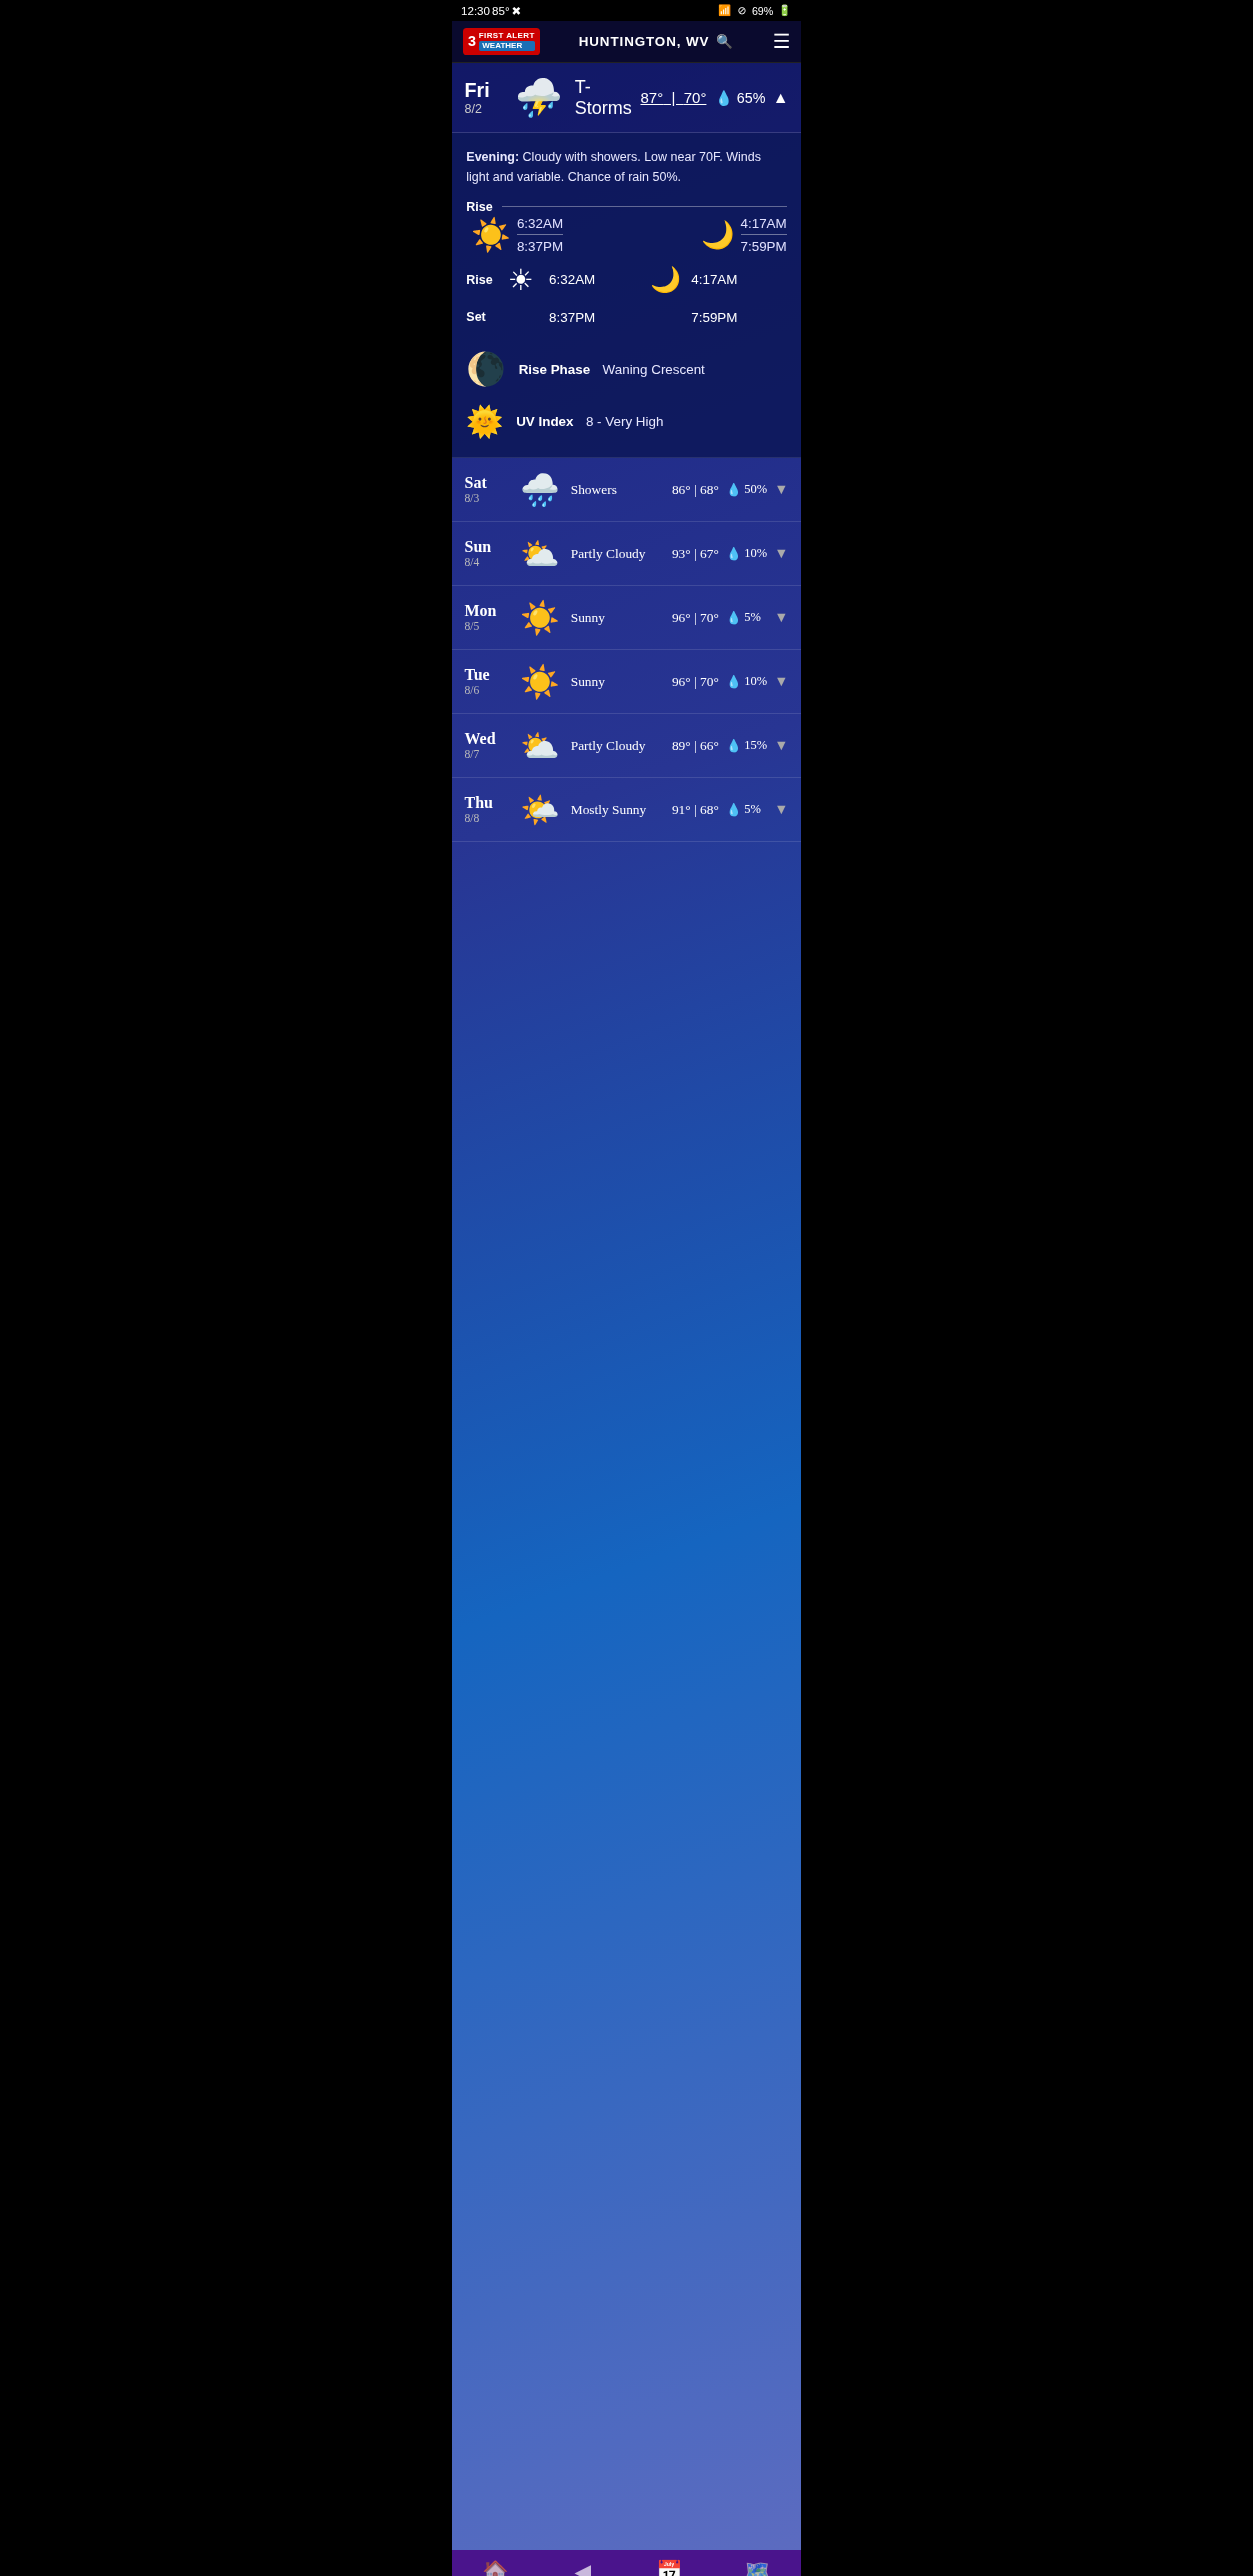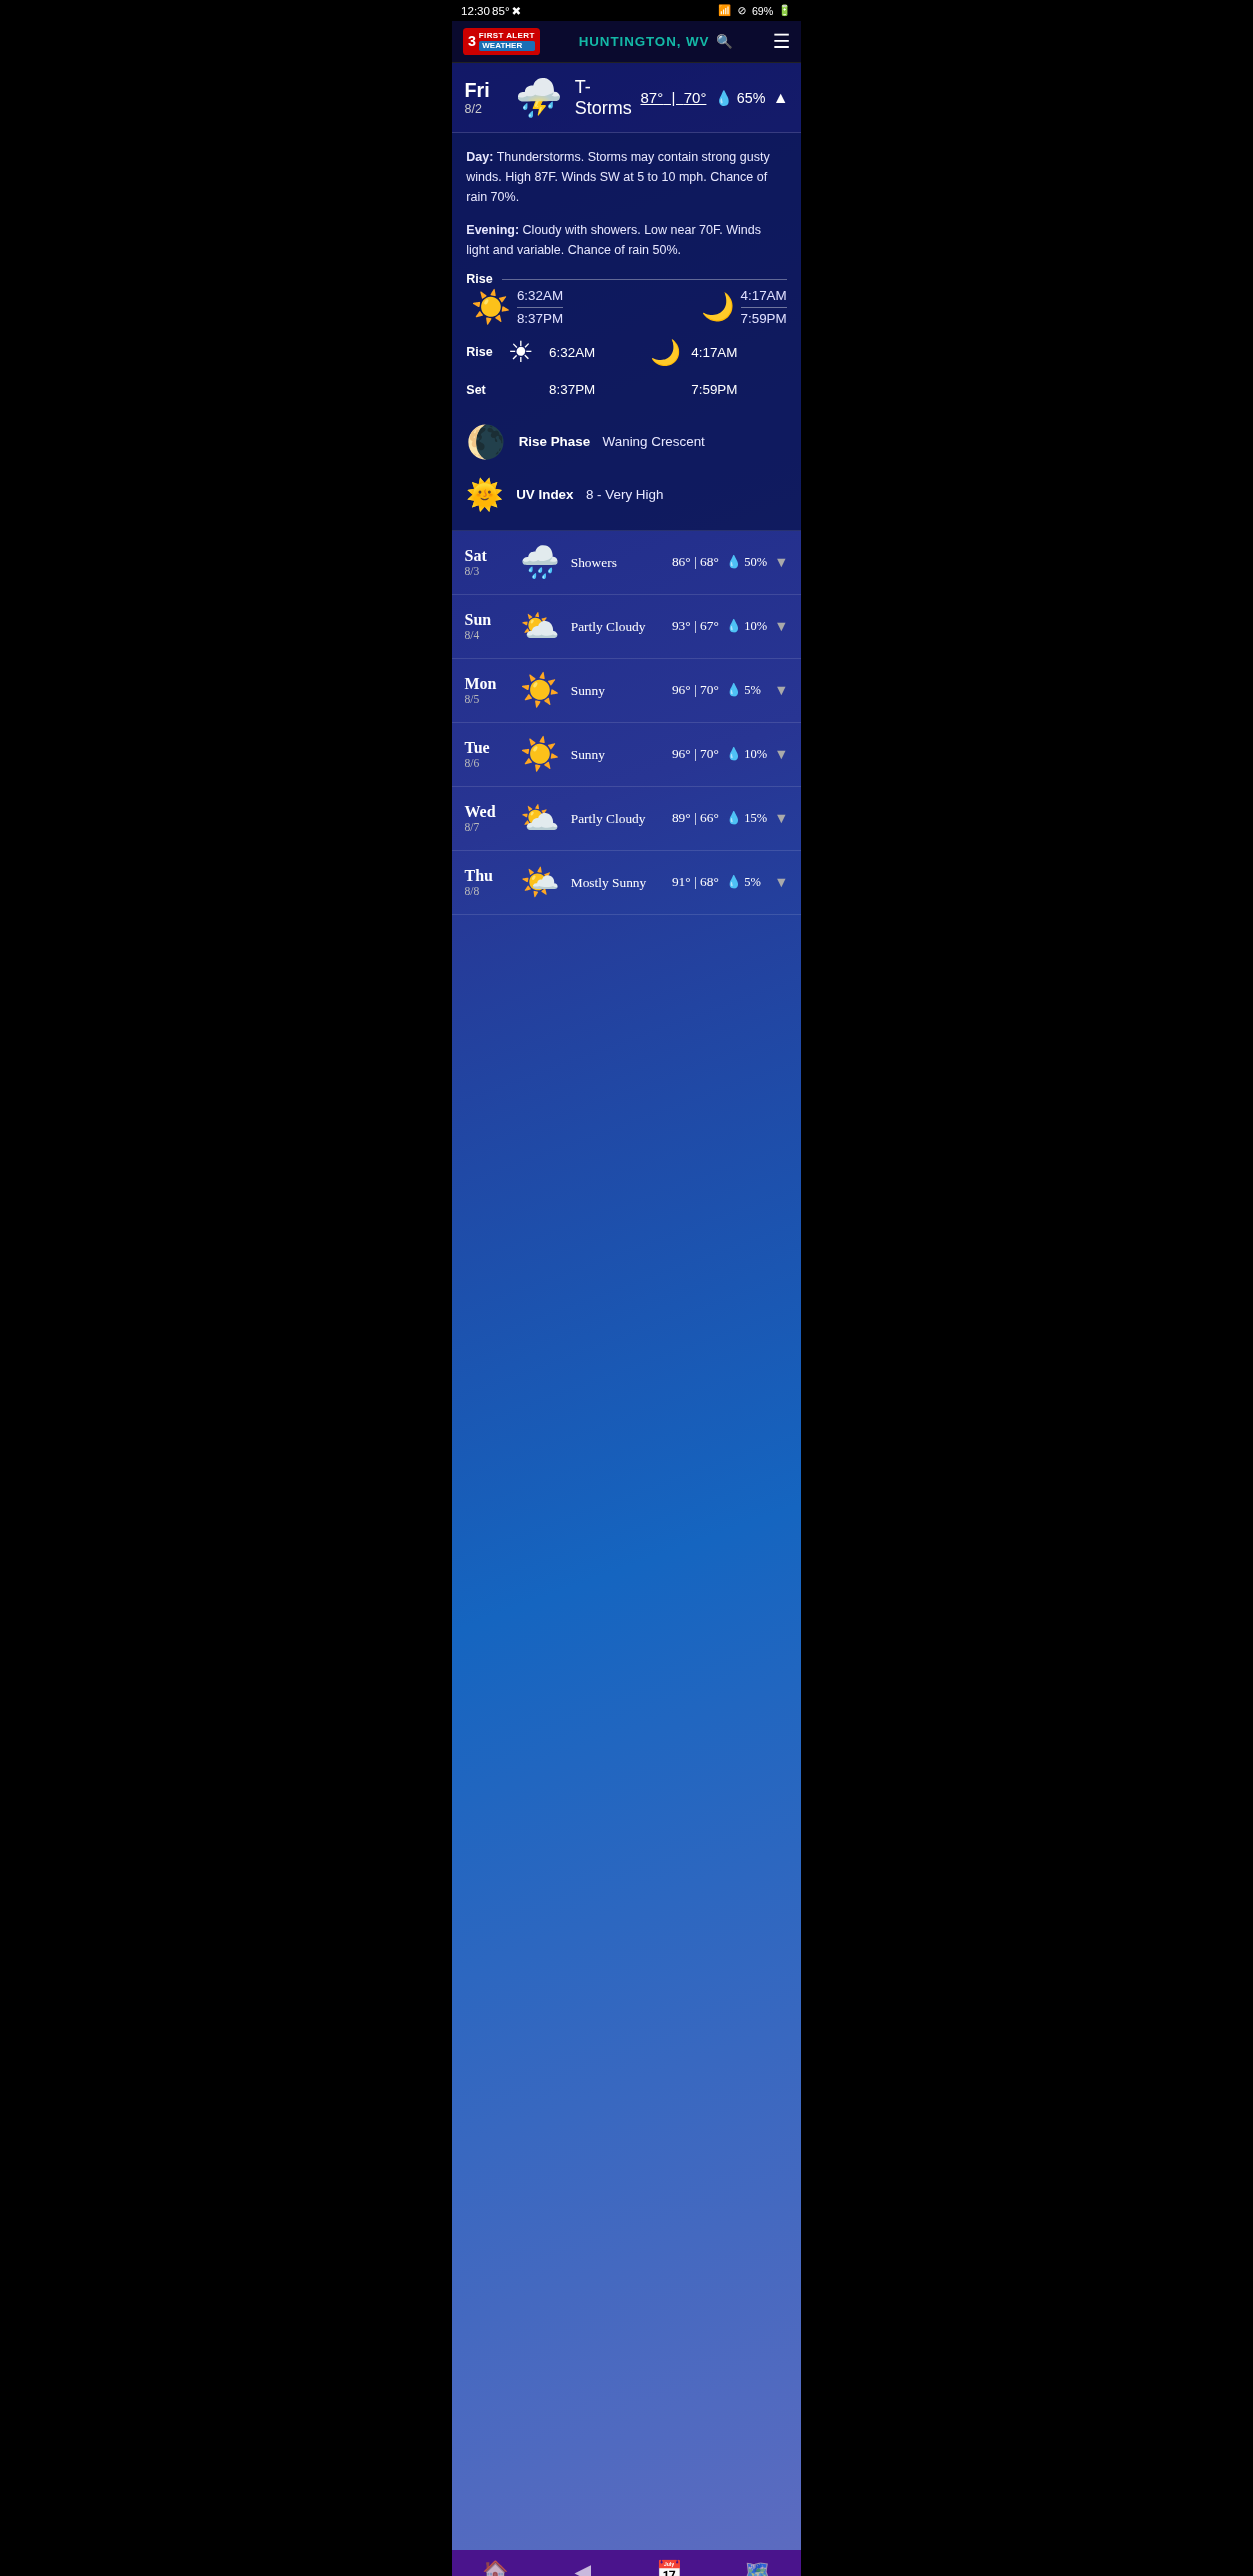--- a/index.html
+++ b/index.html
@@ -53,21 +53,21 @@
       color: #fff;
       font-size: 8px;
       padding: 0.9px 3.6px;
       border-radius: 1.8px;
       margin-top: 0;
     }
     .header-city {
       font-size: 13.4px;
       font-weight: bold;
       letter-spacing: 0.9px;
-      color: #14b8a6;
+      color: #ffffff;
       display: flex;
       align-items: center;
       gap: 7.2px;
     }
     .header-icons { display: flex; gap: 14.3px; align-items: center; }
 
     
     .main-content {
       background: linear-gradient(160deg, #1a237e 0%, #283593 30%, #1565c0 60%, #5c6bc0 100%);
       min-height: calc(100vh - 89px);
@@ -205,23 +205,20 @@
     </div>
     <div class="today-precip">
       <span class="drop-icon">💧</span>
       <span>65%</span>
     </div>
     <span class="chevron-up">▲</span>
   </div>
 
   <div class="detail-panel">
     <div class="detail-text">
-      <strong>Day:</strong> <span>Thunderstorms. Storms may contain strong gusty winds. High 87F. Winds SW at 5 to 10 mph. Chance of rain 70%.</span>
-    </div>
-    <div class="detail-text">
       <strong>Evening:</strong> <span>Cloudy with showers. Low near 70F. Winds light and variable. Chance of rain 50%.</span>
     </div>
 
     <div style="margin-top:9px;">
 
       <div style="display:flex;align-items:center;gap:3.6px;margin-bottom:1.8px;">
         <span style="font-weight:bold;font-size:12.5px;min-width:32px;">Rise</span>
         <div style="flex:1;height:0.9px;background:rgba(255,255,255,0.35);"></div>
       </div>
 

